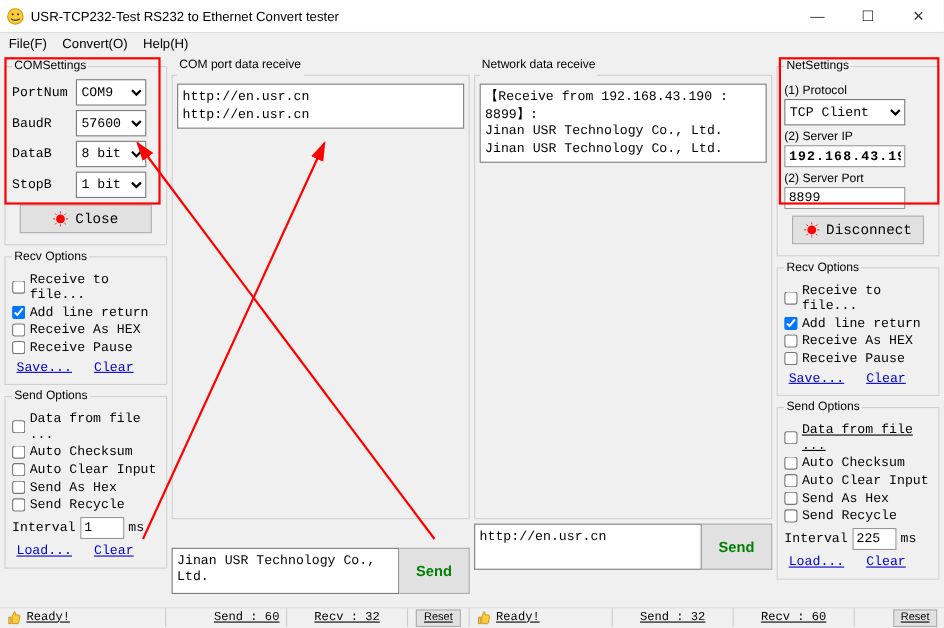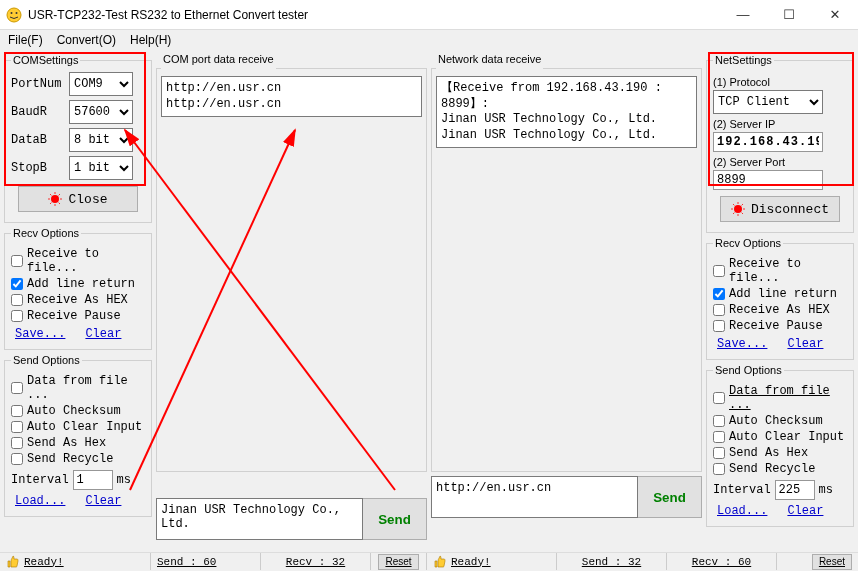--- a/index.html
+++ b/index.html
@@ -298,21 +298,21 @@
   <div class="redbox" style="right:4px; top:2px; width:146px; height:134px"></div>
 </div>
 
 <div class="statusbar">
   <div class="statcell" style="width:150px">
     <svg class="thumb" viewBox="0 0 14 14">
         <path d="M2 6h2v6H2z M5 6c0-2 2-4 2-5 1 0 1 2 1 3h3c1 0 1 1 1 2l-1 5c0 1-1 1-1 1H5z" fill="#ffcc33" stroke="#aa7700" stroke-width="0.6"></path>
       </svg>
     <span>Ready!</span>
   </div>
-  <div class="statcell" style="width:110px;justify-content:flex-start">
+  <div class="statcell" style="width:110px;justify-content:flex-end">
       <span>Send : 60</span>
     </div>
   <div class="statcell" style="width:110px;justify-content:center">
       <span>Recv : 32</span>
     </div>
   <div class="statcell" style="width:56px;justify-content:center">
       <button class="resetbtn">Reset</button>
     </div>
   <div class="statcell" style="width:130px">
     <svg class="thumb" viewBox="0 0 14 14">

